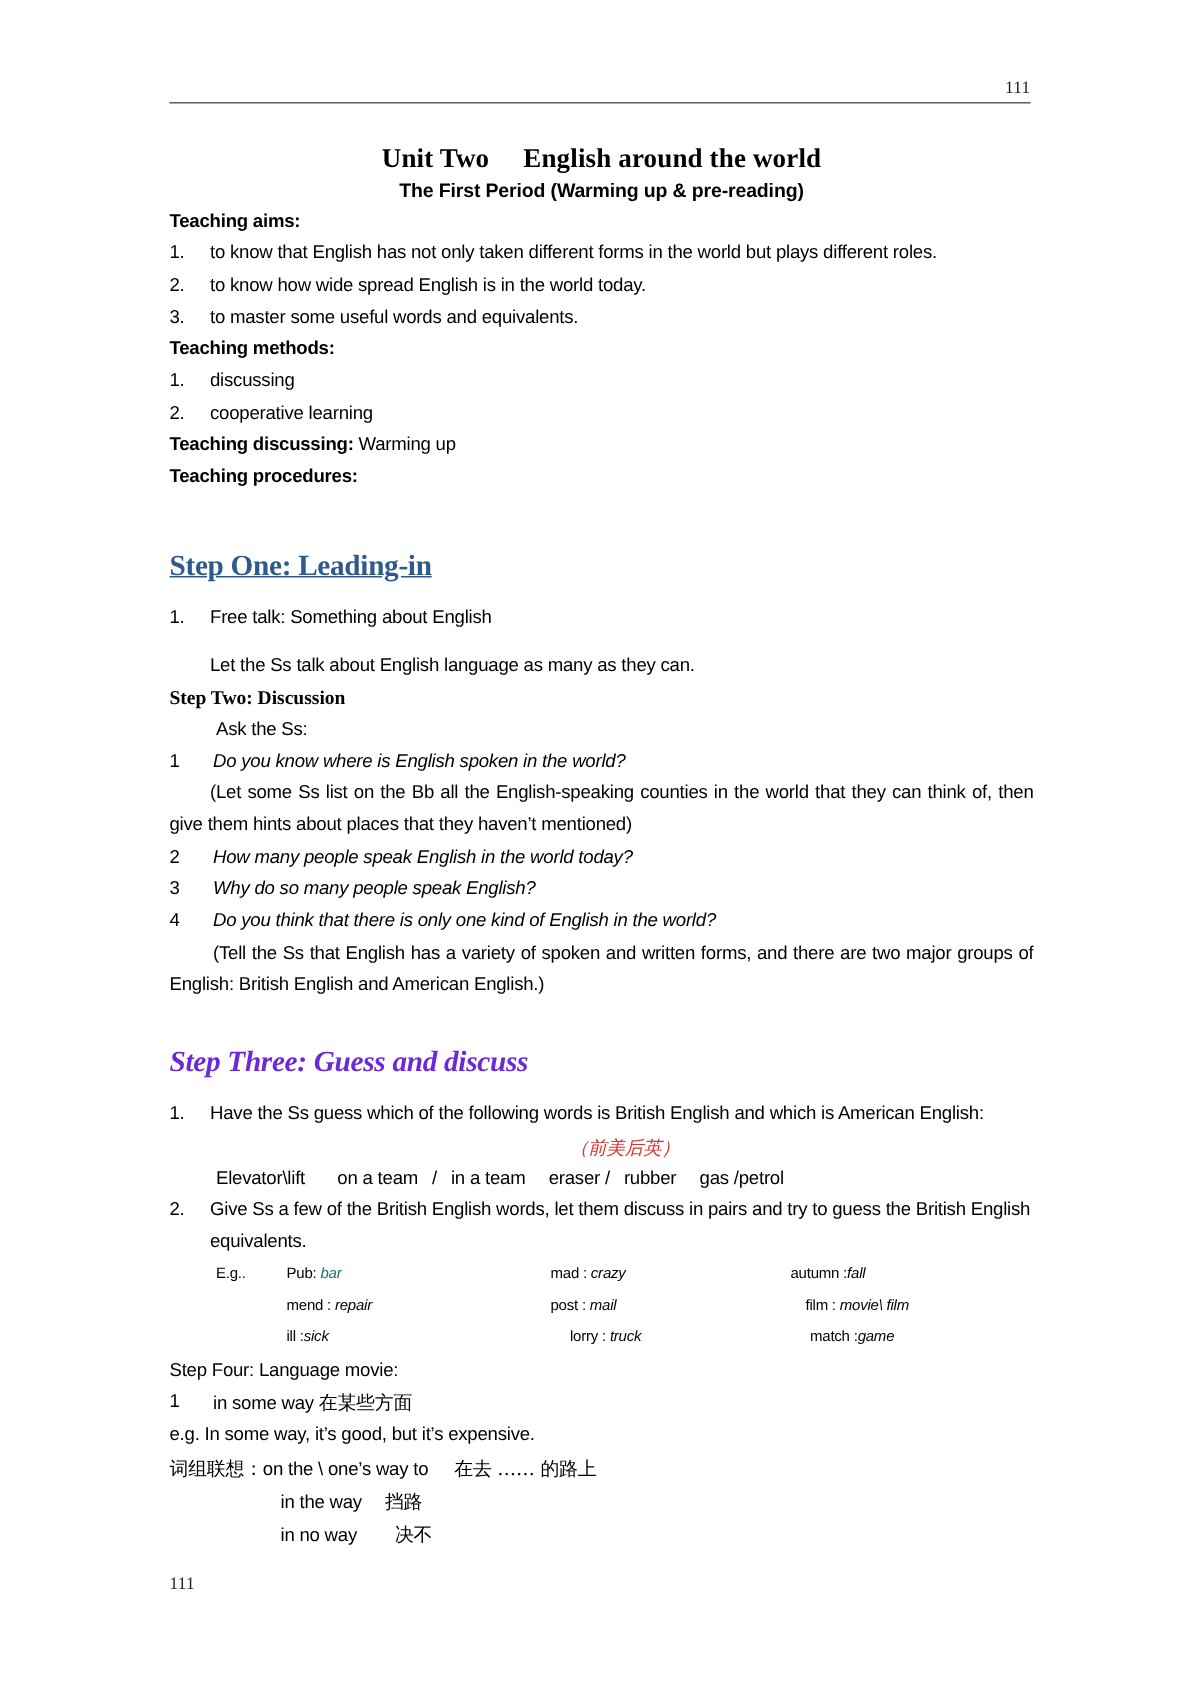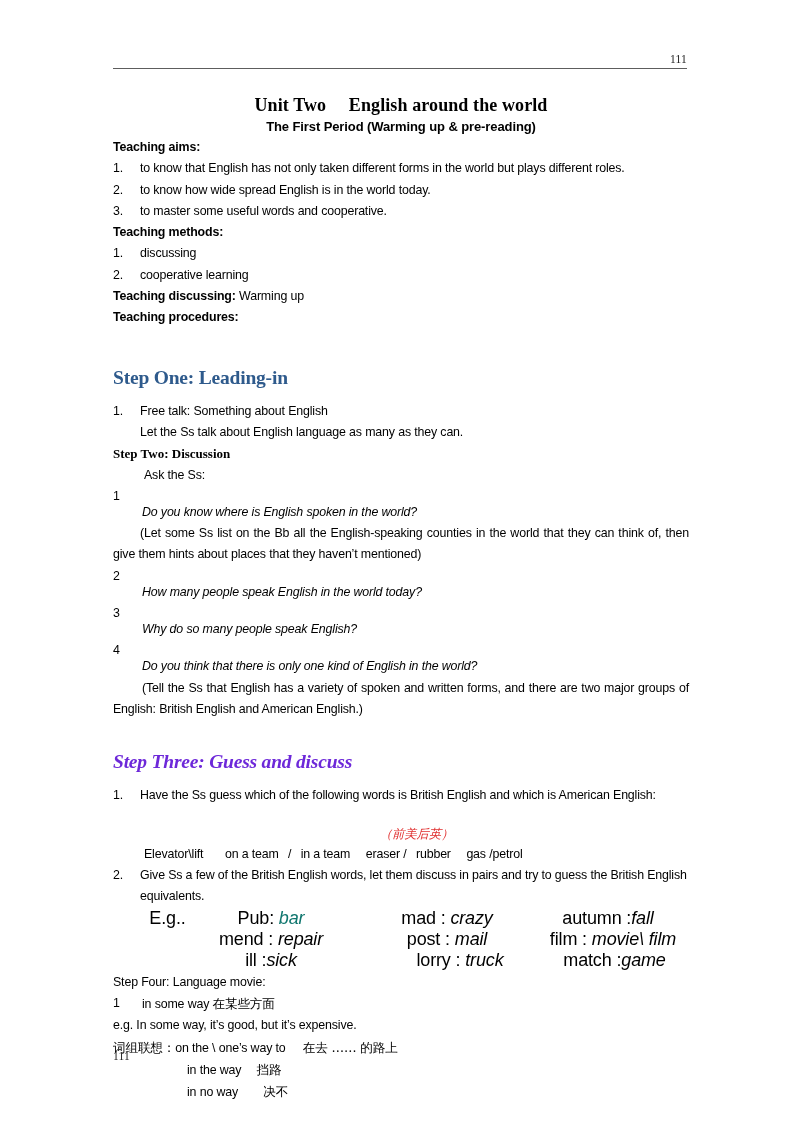--- a/index.html
+++ b/index.html
@@ -66,21 +66,21 @@
     line-height: 21px;
     letter-spacing: -.1px;
   }
 
   .para {
     font-size: 12.4px;
     line-height: 21.3px;
     letter-spacing: -.15px;
   }
   .bold { font-weight: bold; }
-  .ital { font-style: italic; margin-top: 16px; }
+  .ital { font-style: italic; }
   .red  { color: #e03030; }
   .serif-bold {
     font-family: "Liberation Serif", serif;
     font-weight: bold;
     font-size: 13px;
     line-height: 21.3px;
   }
 
   
   .numrow {
@@ -92,21 +92,21 @@
   .numrow .num {
     width: 27px;
     flex: 0 0 27px;
   }
   .numrow.wide .num {
     width: 29px;
     flex: 0 0 29px;
   }
   .numrow .txt { flex: 1; }
 
-  .indent1 { padding-left: 27px; }
+  .indent1 { padding-left: 27px; margin-top: 11px; }
   .indent2 { padding-left: 31px; }
   .indent-eg { padding-left: 74px; }
 
   .justify {
     text-align: justify;
     text-align-last: left;
   }
 
   
   .h1blue {
@@ -117,24 +117,23 @@
     letter-spacing: -.2px;
   }
 
   .spacer-sm { height: 11px; }
   .spacer-md { height: 30px; }
   .spacer-lg { height: 37px; }
 
   
   .pairrow {
     display: flex;
-    font-size: 18px;
+    font-size: 10px;
     line-height: 21.3px;
     letter-spacing: -.15px;
-    text-align: center;
   }
   .pairrow .c-lead { flex: 0 0 47px; }
   .pairrow .c1 { flex: 0 0 160px; }
   .pairrow .c2 { flex: 0 0 160px; }
   .pairrow .c3 { flex: 1; }
   .pairrow .c2.push { padding-left: 16px; }
   .pairrow .c3.push { padding-left: 10px; }
 
   .cn {
     font-family: "DejaVu Sans", sans-serif;
@@ -178,21 +177,21 @@
     <div class="numrow">
       <div class="num">1.</div>
       <div class="txt">to know that English has not only taken different forms in the world but plays different roles.</div>
     </div>
     <div class="numrow">
       <div class="num">2.</div>
       <div class="txt">to know how wide spread English is in the world today.</div>
     </div>
     <div class="numrow">
       <div class="num">3.</div>
-      <div class="txt">to master some useful words and cooperative.</div>
+      <div class="txt">to master some useful words and equivalents.</div>
     </div>
 
     <div class="para bold">Teaching methods:</div>
     <div class="numrow">
       <div class="num">1.</div>
       <div class="txt">discussing</div>
     </div>
     <div class="numrow">
       <div class="num">2.</div>
       <div class="txt">cooperative learning</div>
@@ -200,21 +199,21 @@
 
     <div class="para">
       <span class="bold">Teaching discussing:</span>
       <span>Warming up</span>
     </div>
 
     <div class="para bold">Teaching procedures:</div>
 
     <div class="spacer-lg"></div>
 
-    <div class="h1blue" style="color: rgb(46, 90, 140);">Step One: Leading-in</div>
+    <div class="h1blue" style="color: rgb(46, 90, 140); text-decoration: underline;">Step One: Leading-in</div>
     <div class="spacer-sm"></div>
     <div class="numrow">
       <div class="num">1.</div>
       <div class="txt">Free talk: Something about English</div>
     </div>
     <div class="para indent1">Let the Ss talk about English language as many as they can.</div>
 
     <div class="serif-bold">Step Two: Discussion</div>
     <div class="para indent2">Ask the Ss:</div>
 

